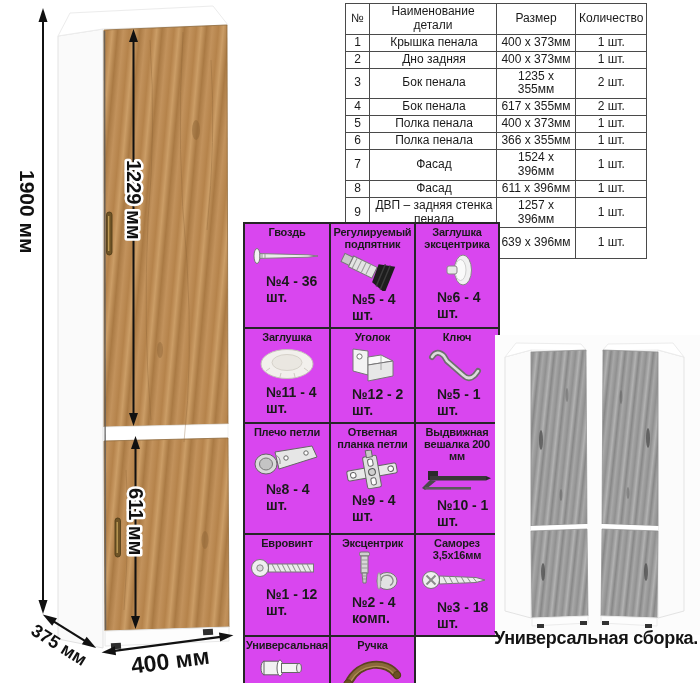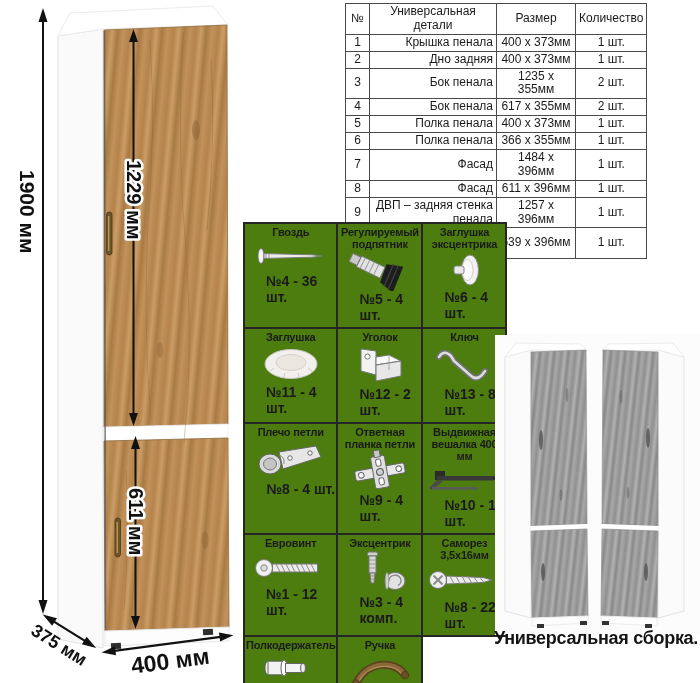--- a/index.html
+++ b/index.html
@@ -12,32 +12,32 @@
   .parts-table{
     position:absolute;left:345px;top:3px;
     border-collapse:collapse;table-layout:fixed;
     font-size:12px;line-height:1.15;
   }
   .parts-table td,.parts-table th{
     border:1.4px solid #4a4a4a;padding:1px 3px;
     font-weight:normal;text-align:center;vertical-align:middle;
     overflow:hidden;
   }
-  .parts-table td.name{text-align:right;padding-left:5px;}
+  .parts-table td.name{text-align:center;padding-left:5px;}
   .parts-table tr{height:17px;}
   .parts-table tr.tall{height:30px;}
   .parts-table tr.head{height:18px;}
   
   .hw-table{
     position:absolute;left:243px;top:222px;
     border-collapse:collapse;table-layout:fixed;
   }
   .hw-table td{
     border:2px solid #262626;padding:2px 1px;vertical-align:top;
-    background:#4d7c0f;
+    background:#d946ef;
   }
   .hw-cell{display:flex;flex-direction:column;align-items:center;height:100%;}
   .hw-title{
     font-size:11px;font-weight:bold;text-align:center;line-height:1.12;
     letter-spacing:-0.2px;min-height:13px;
   }
   .hw-icon{flex:1;display:flex;align-items:center;justify-content:center;}
   .hw-count{font-size:14px;font-weight:bold;text-align:left;padding-bottom:2px;margin-left:20px;}
   
   .assembly-caption{
@@ -140,21 +140,21 @@
 <table class="parts-table">
   <colgroup>
       <col style="width:24px">
       <col style="width:127px">
       <col style="width:79px">
       <col style="width:70px">
     </colgroup>
   <tbody>
       <tr class="head">
     <th>№</th>
-    <th>Универсальная детали</th>
+    <th>Наименование детали</th>
     <th>Размер</th>
     <th>Количество</th>
   </tr>
   <tr>
         <td>1</td>
         <td class="name">Крышка пенала</td>
         <td>400 х 373мм</td>
         <td>1 шт.</td>
       </tr>
   <tr>
@@ -183,21 +183,21 @@
       </tr>
   <tr>
         <td>6</td>
         <td class="name">Полка пенала</td>
         <td>366 х 355мм</td>
         <td>1 шт.</td>
       </tr>
   <tr>
         <td>7</td>
         <td class="name">Фасад</td>
-        <td>1484 х 396мм</td>
+        <td>1524 х 396мм</td>
         <td>1 шт.</td>
       </tr>
   <tr>
         <td>8</td>
         <td class="name">Фасад</td>
         <td>611 х 396мм</td>
         <td>1 шт.</td>
       </tr>
   <tr class="tall">
         <td>9</td>
@@ -307,21 +307,21 @@
         </td>
     <td>
           <div class="hw-cell">
       <div class="hw-title">Ключ</div>
       <div class="hw-icon">
               <svg width="74" height="42" viewBox="0 0 74 42">
         <path d="M12 13 q5 -8 12 -1 l3 5 l16 14 q6 6 12 0 l3 -4" fill="none" stroke="#6f6f6f" stroke-width="6" stroke-linecap="round"></path>
         <path d="M12 13 q5 -8 12 -1 l3 5 l16 14 q6 6 12 0 l3 -4" fill="none" stroke="#dcdcdc" stroke-width="2.6" stroke-linecap="round"></path>
       </svg>
             </div>
-      <div class="hw-count">№13 - 8 шт.</div>
+      <div class="hw-count">№5 - 1 шт.</div>
     </div>
         </td>
   </tr>
 
   <tr style="height:87px">
     <td>
           <div class="hw-cell">
       <div class="hw-title">Плечо петли</div>
       <div class="hw-icon">
               <svg width="74" height="42" viewBox="0 0 74 42">
@@ -351,21 +351,21 @@
           <circle cx="37" cy="22" r="3.4" fill="#cfcfcf" stroke="#555"></circle>
           <rect x="34" y="0" width="6" height="7" fill="#c7c7c7" stroke="#666"></rect>
         </g>
       </svg>
             </div>
       <div class="hw-count">№9 - 4 шт.</div>
     </div>
         </td>
     <td>
           <div class="hw-cell">
-      <div class="hw-title">Выдвижная вешалка 400 мм</div>
+      <div class="hw-title">Выдвижная вешалка 200 мм</div>
       <div class="hw-icon">
               <svg width="74" height="34" viewBox="0 0 74 34">
         <rect x="8" y="8" width="10" height="9" fill="#2a2a2a"></rect>
         <rect x="10" y="13" width="56" height="4.5" fill="#383838"></rect>
         <polygon points="66,13 71,15.2 66,17.5" fill="#2a2a2a"></polygon>
         <polygon points="10,17 2,25 5,27 16,18" fill="#4a4a4a"></polygon>
         <rect x="5" y="24" width="46" height="2.6" fill="#5a5a5a"></rect>
       </svg>
             </div>
       <div class="hw-count">№10 - 1 шт.</div>
@@ -406,49 +406,49 @@
                 <line x1="26" y1="14" x2="33" y2="14" stroke="#999"></line>
                 <line x1="26" y1="18" x2="33" y2="18" stroke="#999"></line>
         <polygon points="27,23 32,23 31,33 28,33" fill="#cccccc" stroke="#777"></polygon>
         <line x1="27.5" y1="26" x2="31.5" y2="26" stroke="#999"></line>
                 <line x1="28" y1="29" x2="31" y2="29" stroke="#999"></line>
         <ellipse cx="52" cy="31" rx="10" ry="8.5" fill="#e2e2e2" stroke="#777"></ellipse>
         <path d="M46 31 a6 5.5 0 1 1 9 4.5" fill="none" stroke="#8a8a8a" stroke-width="1.4"></path>
         <ellipse cx="44" cy="31" rx="1.8" ry="8.5" fill="#d0d0d0" stroke="#888" stroke-width="0.7"></ellipse>
       </svg>
             </div>
-      <div class="hw-count">№3 - 4 комп.</div>
+      <div class="hw-count">№2 - 4 комп.</div>
     </div>
         </td>
     <td>
           <div class="hw-cell">
       <div class="hw-title">Саморез 3,5х16мм</div>
       <div class="hw-icon">
               <svg width="74" height="38" viewBox="0 0 74 38">
         <circle cx="11" cy="19" r="8.5" fill="#efefef" stroke="#777"></circle>
         <line x1="6.5" y1="14.5" x2="15.5" y2="23.5" stroke="#8a8a8a" stroke-width="2"></line>
         <line x1="15.5" y1="14.5" x2="6.5" y2="23.5" stroke="#8a8a8a" stroke-width="2"></line>
         <path d="M19.5 15 L56 16.5 L65 19 L56 21.5 L19.5 23 Z" fill="#ececec" stroke="#777"></path>
         <line x1="23" y1="15" x2="27" y2="23" stroke="#8a8a8a"></line>
                 <line x1="29" y1="15" x2="33" y2="23" stroke="#8a8a8a"></line>
         <line x1="35" y1="15" x2="39" y2="23" stroke="#8a8a8a"></line>
                 <line x1="41" y1="15.5" x2="45" y2="22.5" stroke="#8a8a8a"></line>
         <line x1="47" y1="16" x2="51" y2="22" stroke="#8a8a8a"></line>
                 <line x1="53" y1="16.5" x2="57" y2="21.5" stroke="#8a8a8a"></line>
       </svg>
             </div>
-      <div class="hw-count">№8 - 22 шт.</div>
+      <div class="hw-count">№3 - 18 шт.</div>
     </div>
         </td>
   </tr>
 
   <tr style="height:82px">
     <td>
           <div class="hw-cell">
-      <div class="hw-title">Полкодержатель</div>
+      <div class="hw-title">Универсальная</div>
       <div class="hw-icon">
               <svg width="74" height="32" viewBox="0 0 74 32">
         <ellipse cx="14" cy="16" rx="3" ry="6.8" fill="#f2f2f2" stroke="#666"></ellipse>
         <rect x="14" y="9.2" width="15" height="13.6" fill="#f2f2f2" stroke="#666"></rect>
         <ellipse cx="30" cy="16" rx="3" ry="8" fill="#ffffff" stroke="#666"></ellipse>
         <rect x="31.5" y="11.5" width="17" height="9" fill="#f4f4f4" stroke="#666"></rect>
         <ellipse cx="49" cy="16" rx="2.4" ry="4.5" fill="#ededed" stroke="#666"></ellipse>
       </svg>
             </div>
       <div class="hw-count">№7 - 9 шт.</div>

